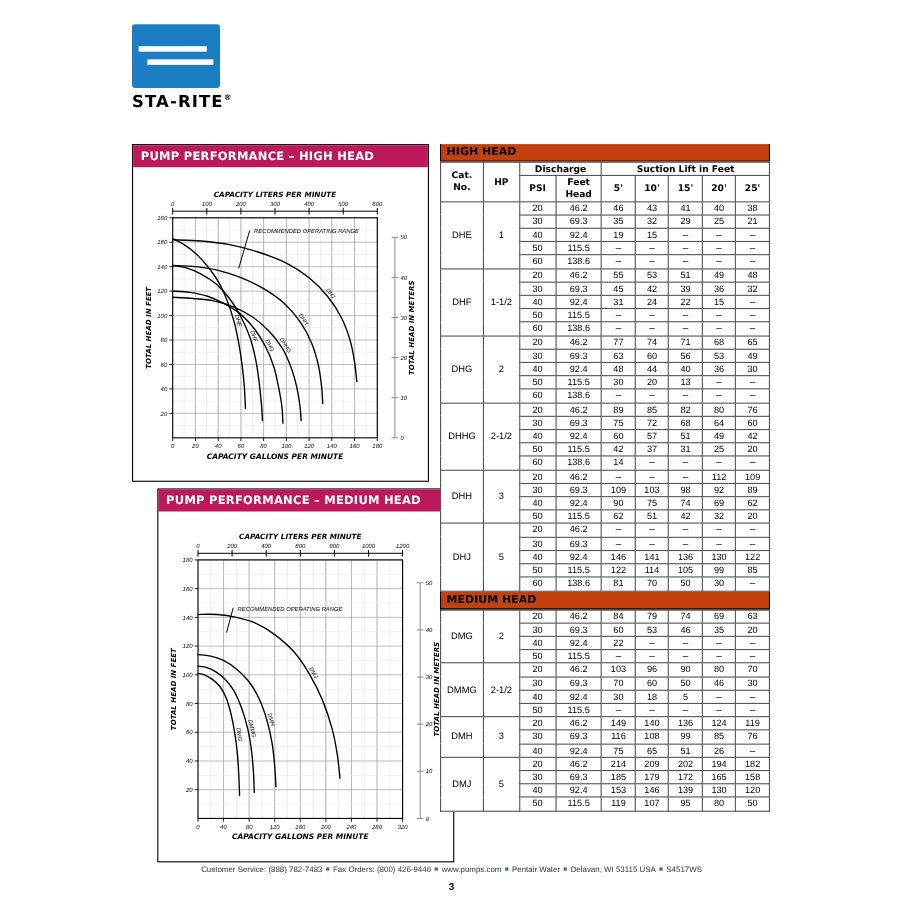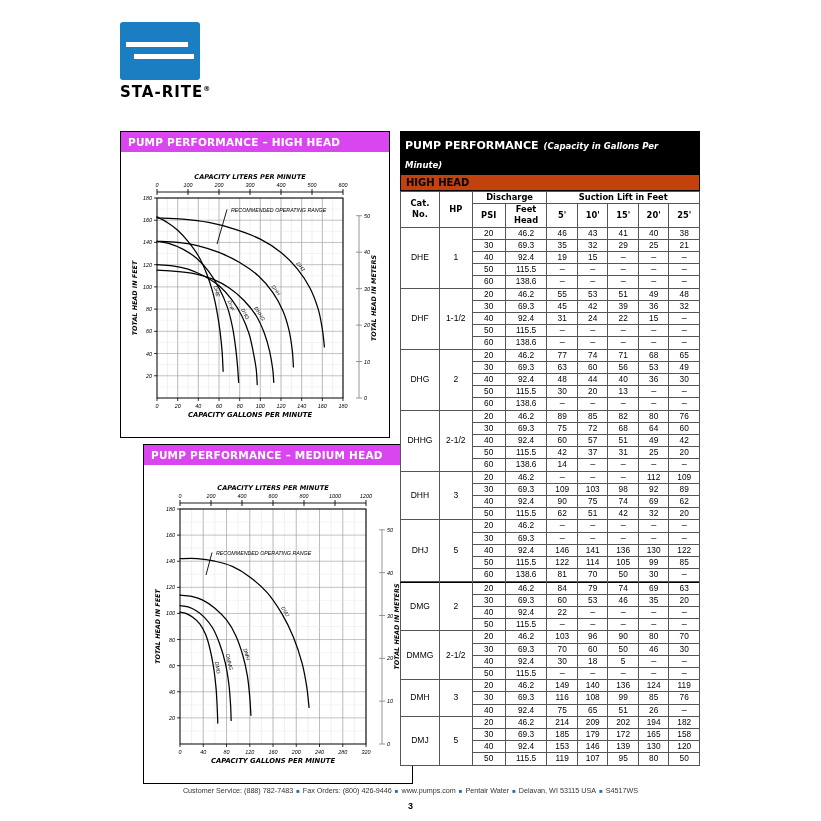--- a/index.html
+++ b/index.html
@@ -22,21 +22,21 @@
   
   .titlebar{position:absolute;left:133px;top:88px;width:688px;height:32px;background:#000;}
   .titlebar span{
     color:#fff;font-size:22px;font-weight:bold;font-style:italic;
     font-family:"DejaVu Sans", sans-serif;
     position:absolute;left:8px;top:4px;letter-spacing:-.5px;
     transform:scaleX(.93);transform-origin:left center;
   }
 
   
-  .banner{background:#d946ef;color:#fff;font-weight:bold;font-size:10.5px;
+  .banner{background:#be185d;color:#fff;font-weight:bold;font-size:10.5px;
     padding:4px 7px;letter-spacing:.2px;font-family:"DejaVu Sans", sans-serif;}
 
   
   .chart-panel{position:absolute;border:1px solid #000;background:#fff;}
   #chart1{left:120px;top:131px;width:268px;height:305px;}
   #chart2{left:120px;top:444px;width:268px;height:338px;margin-left:23px;}
   .chart-body{position:relative;width:100%;height:calc(100% - 19px);font-style:italic;}
   .chart-svg{display:block;width:100%;height:100%;}
 
   
@@ -340,24 +340,20 @@
           <text x="98.775" y="188.02222222222224" text-anchor="middle" font-size="5.2" font-family="Liberation Sans, sans-serif" fill="#000" transform="rotate(74.0 98.775 190.22222222222223)">DMH</text>
           <path d="M 36.00 93.61 C 38.91 93.61, 47.63 93.18, 53.44 93.61 C 59.25 94.05, 65.06 94.92, 70.88 96.22 C 76.69 97.53, 82.50 98.83, 88.31 101.44 C 94.13 104.06, 99.94 107.54, 105.75 111.89 C 111.56 116.24, 117.86 121.46, 123.19 127.56 C 128.52 133.65, 133.36 141.05, 137.72 148.44 C 142.08 155.84, 145.95 163.68, 149.34 171.94 C 152.73 180.21, 155.83 189.79, 158.06 198.06 C 160.29 206.32, 161.55 214.16, 162.71 221.56 C 163.88 228.95, 164.65 238.96, 165.04 242.44" fill="none" stroke="#000" stroke-width="1.25" stroke-linecap="round"></path>
           <text x="137.71875" y="146.24444444444444" text-anchor="middle" font-size="5.2" font-family="Liberation Sans, sans-serif" fill="#000" transform="rotate(59.5 137.71875 148.44444444444443)">DMJ</text>
           <text x="72" y="90" text-anchor="start" font-size="5.3" font-family="Liberation Sans, sans-serif" fill="#000">RECOMMENDED OPERATING RANGE</text>
           <path d="M 68 87.5 L 62 110" fill="none" stroke="#000" stroke-width="0.9"></path>
         </svg>
     </div>
   </div>
 
   <div class="table-panel">
-    <div class="tbanner">
-      <span class="t1">PUMP PERFORMANCE</span>
-      <span class="t2">(Capacity in Gallons Per Minute)</span>
-    </div>
     <div id="table-mount">
         <div class="subhead">HIGH HEAD</div>
         <table class="perf">
           <colgroup>
             <col class="w-cat">
             <col class="w-hp">
             <col class="w-psi">
             <col class="w-fh">
             <col class="w-s">
             <col class="w-s">
@@ -651,20 +647,21 @@
               <td>60</td>
               <td>138.6</td>
               <td class="">81</td>
               <td class="">70</td>
               <td class="">50</td>
               <td class="">30</td>
               <td class="nodata">–</td>
             </tr>
           </tbody>
         </table>
+        <div class="subhead">MEDIUM HEAD</div>
         <table class="perf">
           <colgroup>
             <col class="w-cat">
             <col class="w-hp">
             <col class="w-psi">
             <col class="w-fh">
             <col class="w-s">
             <col class="w-s">
             <col class="w-s">
             <col class="w-s">

